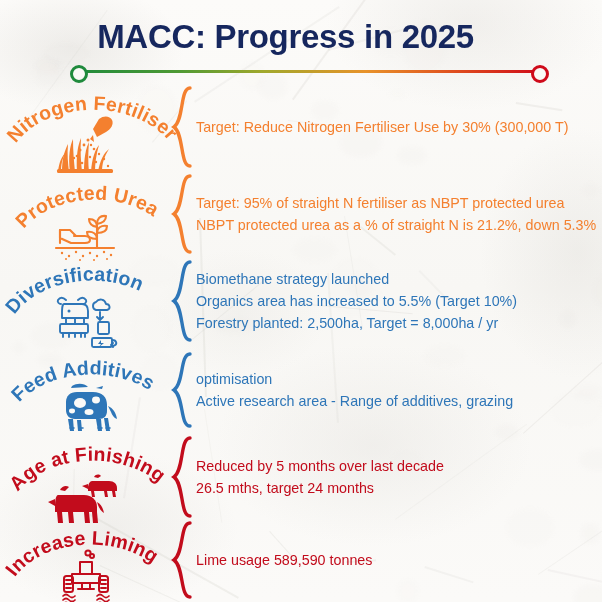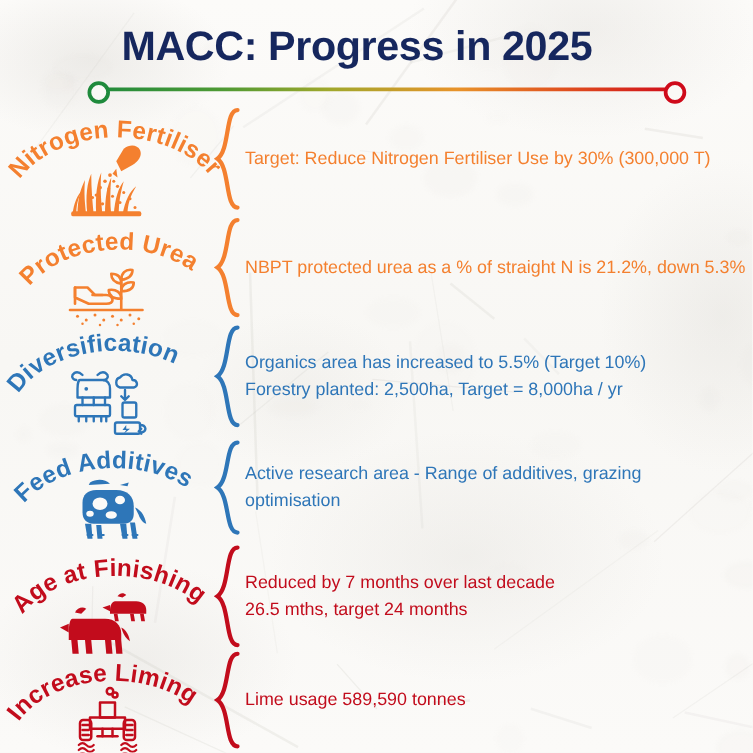--- a/index.html
+++ b/index.html
@@ -224,20 +224,21 @@
             <circle cx="36" cy="60" r="1"></circle>
           <circle cx="50" cy="60" r="1"></circle>
             <circle cx="63" cy="59" r="1"></circle>
         </g>
       </svg>
     </div>
     <svg class="brace" viewBox="0 0 30 84">
       <path d="M22 4 C12 4 16 35 6 42 C16 49 12 80 22 80" fill="none" stroke="#f4802f" stroke-width="3.4" stroke-linecap="round"></path>
     </svg>
     <div class="lines c-orange">
+      <div>Target: 95% of straight N fertiliser as NBPT protected urea</div>
       <div>NBPT protected urea as a % of straight N is 21.2%, down 5.3%</div>
     </div>
   </div>
 
   <div class="row" id="row2" style="top:258px;height:86px;">
     <div class="badge">
       <svg class="arc" viewBox="0 0 176 72">
         <defs>
             <path id="arcpath2" d="M 8,62 A 84 58 0 0 1 168,64" fill="none"></path>
           </defs>
@@ -258,20 +259,21 @@
           <path d="M68 54 c5,0 6,5 1,6 M69 57 l-2,2 l2,2"></path>
         </g>
         <path d="M57 54 l-3,4 h3 l-2,3 l5,-4 h-3 z" fill="#2e76b8"></path>
         <circle cx="25" cy="25" r="1.5" fill="#2e76b8"></circle>
       </svg>
     </div>
     <svg class="brace" viewBox="0 0 30 86">
       <path d="M22 4 C12 4 16 36 6 43 C16 50 12 82 22 82" fill="none" stroke="#2e76b8" stroke-width="3.4" stroke-linecap="round"></path>
     </svg>
     <div class="lines c-blue">
+      <div>Biomethane strategy launched</div>
       <div>Organics area has increased to 5.5% (Target 10%)</div>
       <div>Forestry planted: 2,500ha, Target = 8,000ha / yr</div>
     </div>
   </div>
 
   <div class="row" id="row3" style="top:348px;height:84px;">
     <div class="badge">
       <svg class="arc" viewBox="0 0 176 72">
         <defs>
             <path id="arcpath3" d="M 10,62 A 84 58 0 0 1 166,64" fill="none"></path>
@@ -297,22 +299,22 @@
         </g>
         <g fill="none" stroke="#2e76b8" stroke-width="1.6" stroke-linecap="round">
           <path d="M26 52 h4 M35 52 h4 M54 52 h4 M62 52 h4"></path>
         </g>
       </svg>
     </div>
     <svg class="brace" viewBox="0 0 30 84">
       <path d="M22 6 C12 6 16 35 6 42 C16 49 12 78 22 78" fill="none" stroke="#2e76b8" stroke-width="3.4" stroke-linecap="round"></path>
     </svg>
     <div class="lines c-blue">
+      <div>optimisation</div>
       <div>Active research area - Range of additives, grazing</div>
-      <div>optimisation</div>
     </div>
   </div>
 
   <div class="row" id="row4" style="top:434px;height:86px;">
     <div class="badge">
       <svg class="arc" viewBox="0 0 176 72">
         <defs>
             <path id="arcpath4" d="M 10,64 A 84 58 0 0 1 168,66" fill="none"></path>
           </defs>
         <text fill="#c20c1c"><textPath href="#arcpath4" startOffset="4%">Age at Finishing</textPath></text>
@@ -331,21 +333,21 @@
           <path d="M48 50 l1,11 h5 l-1,-11 z"></path>
           <path d="M53 40 c4,2 6,6 7,11 c-3,-2 -5,-5 -6,-8z"></path>
           <path d="M11 37 l-7,3 l7,4 z"></path>
         </g>
       </svg>
     </div>
     <svg class="brace" viewBox="0 0 30 86">
       <path d="M22 4 C12 4 16 36 6 43 C16 50 12 82 22 82" fill="none" stroke="#c20c1c" stroke-width="3.4" stroke-linecap="round"></path>
     </svg>
     <div class="lines c-red">
-      <div>Reduced by 7 months over last decade</div>
+      <div>Reduced by 5 months over last decade</div>
       <div>26.5 mths, target 24 months</div>
     </div>
   </div>
 
   <div class="row" id="row5" style="top:518px;height:84px;">
     <div class="badge">
       <svg class="arc" viewBox="0 0 176 72">
         <defs>
             <path id="arcpath5" d="M 8,64 A 84 58 0 0 1 166,66" fill="none"></path>
           </defs>

